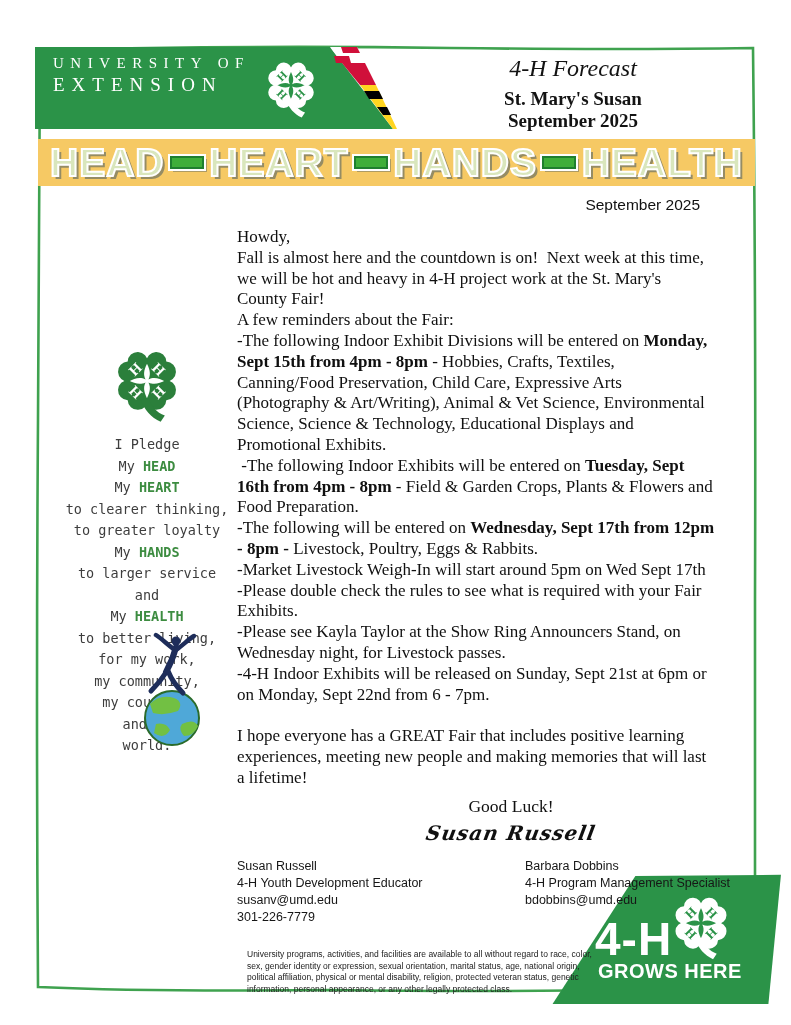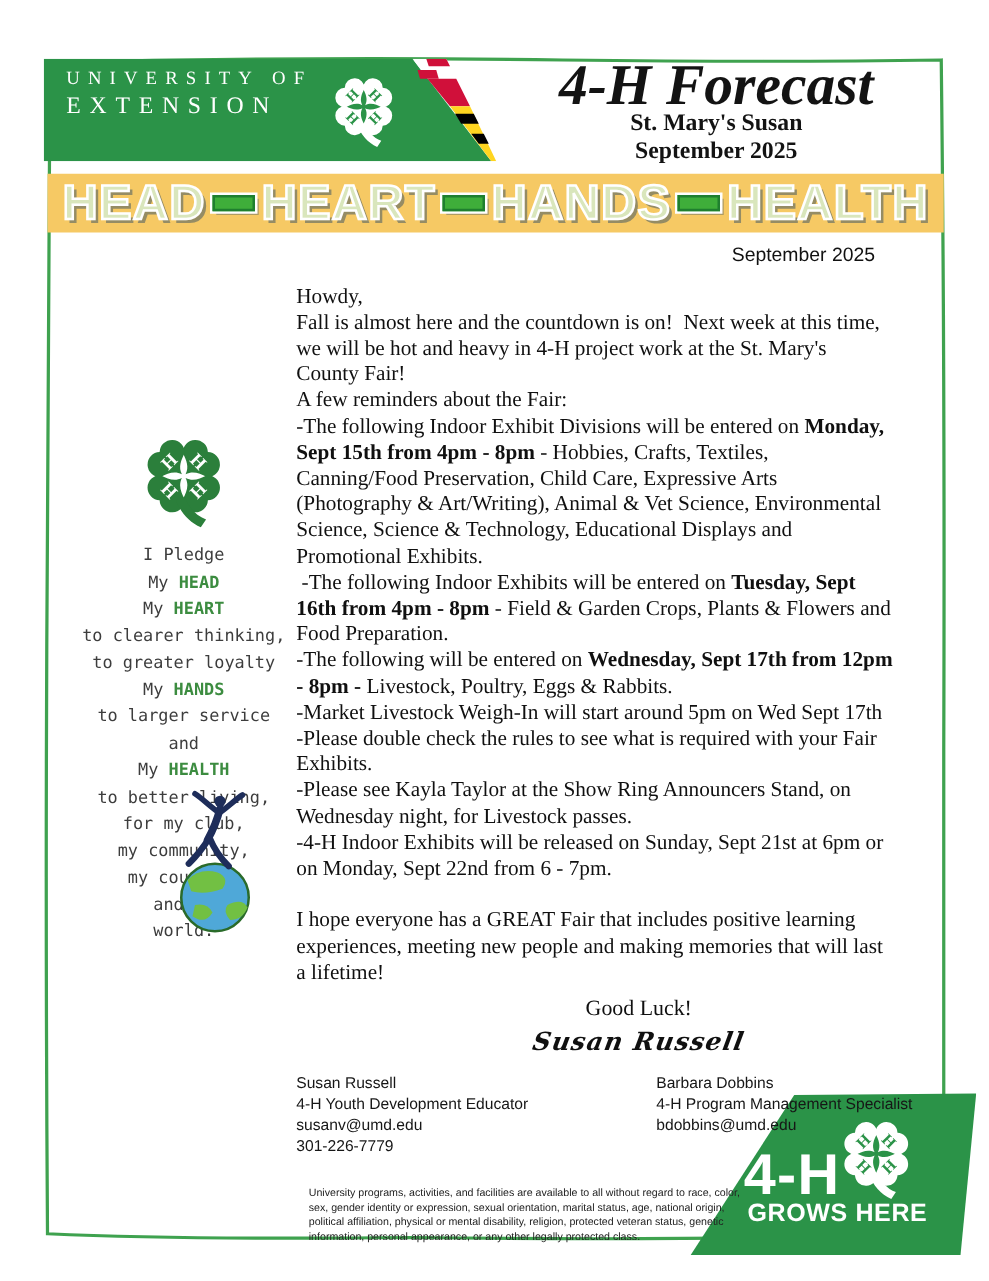--- a/index.html
+++ b/index.html
@@ -13,21 +13,21 @@
 
   
   #umd-box{left:35px;top:47px;width:400px;height:82px;z-index:3;}
   #umd-text{left:53px;top:55px;z-index:4;color:#fff;font-family:"Liberation Serif",serif;}
   #umd-line1{font-size:15px;letter-spacing:6.5px;}
   #umd-line2{font-size:31px;letter-spacing:2.5px;line-height:29px;}
   #umd-line3{font-size:19px;letter-spacing:7px;line-height:25px;}
   #header-clover{left:258px;top:52px;z-index:5;}
 
   #title-block{left:408px;top:48px;width:330px;z-index:3;text-align:center;color:#131313;}
-  #newsletter-title{font-family:"Liberation Serif",serif;font-weight:bold;font-style:italic;font-size:46px;line-height:40px;text-align:center;}
+  #newsletter-title{font-family:"Liberation Serif",serif;font-weight:normal;font-style:italic;font-size:24px;line-height:40px;text-align:center;}
   .subtitle{font-family:"Liberation Serif",serif;font-weight:bold;font-size:19px;line-height:22px;}
 
   
   #hhhh-banner{left:38px;top:139px;width:717px;height:47px;background:#F6C964;z-index:2;
     display:flex;align-items:center;justify-content:space-between;padding:0 12px;box-sizing:border-box;}
   .hhhh-word{font-family:"Liberation Sans",sans-serif;font-weight:bold;font-size:39px;letter-spacing:1px;
     color:#D9E6BC;-webkit-text-stroke:2px #ffffff;text-shadow:3px 3px 0 rgba(125,125,100,0.8);}
   .hhhh-dash{display:inline-block;width:30px;height:9px;background:#3FAE3A;border:2px solid #1f7f2f;
     box-shadow:0 0 0 2px #ffffff,3px 3px 0 rgba(125,125,100,0.6);}
 
@@ -178,21 +178,21 @@
         <div><span>I Pledge</span></div>
         <div><span>My </span><span class="green">HEAD</span></div>
         <div><span>My </span><span class="green">HEART</span></div>
         <div><span>to clearer thinking,</span></div>
         <div><span>to greater loyalty</span></div>
         <div><span>My </span><span class="green">HANDS</span></div>
         <div><span>to larger service</span></div>
         <div><span>and</span></div>
         <div><span>My </span><span class="green">HEALTH</span></div>
         <div><span>to better living,</span></div>
-        <div><span>for my club,</span></div>
+        <div><span>for my work,</span></div>
         <div><span>my community,</span></div>
         <div><span>my country,</span></div>
         <div><span>and my</span></div>
         <div><span>world.</span></div>
       </div>
   </div>
 
   <svg id="figure-globe" class="abs" width="84" height="116">
     <circle cx="34" cy="86" r="27" fill="#4FA8D8" stroke="#2a6b2a" stroke-width="2"></circle>
     <path d="M12,72 Q22,62 36,66 Q46,70 40,79 Q26,84 15,81 Z" fill="#72C043"></path>

